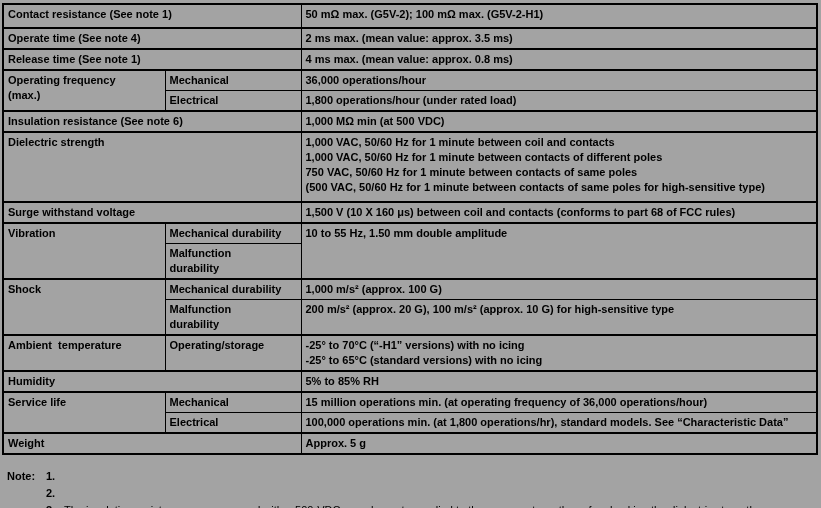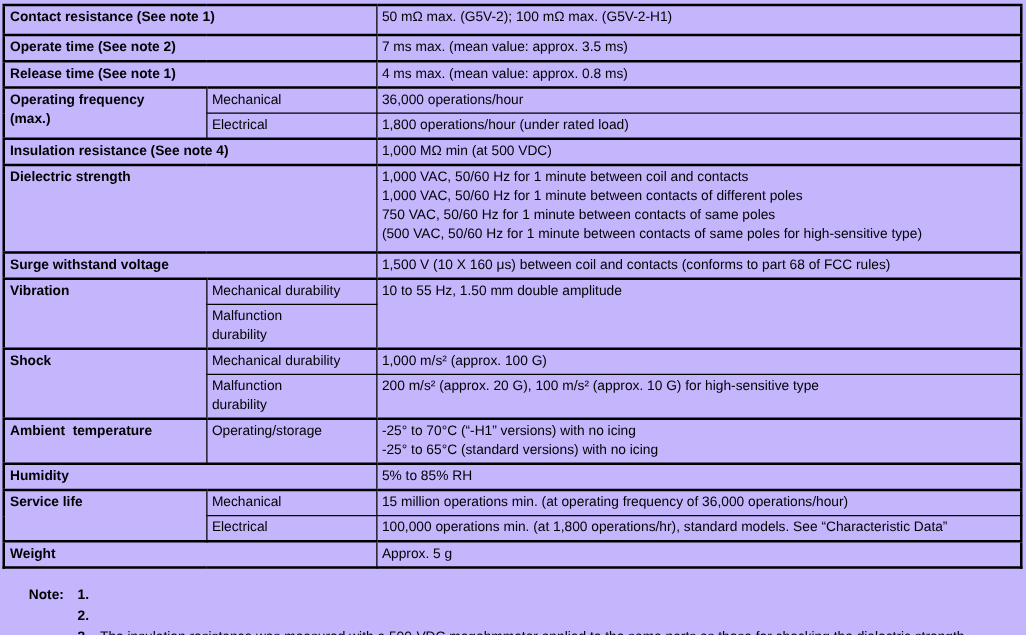--- a/index.html
+++ b/index.html
@@ -7,59 +7,58 @@
     padding: 0;
     background: #ffffff;
     color: #000000;
     font-family: "Liberation Sans", sans-serif;
   }
   .page {
     width: 821px;
     height: 508px;
     box-sizing: border-box;
     padding: 3px 0 0 2px;
-    background: #c4b5fd;
+    background: #a3a3a3;
     overflow: hidden;
   }
   table.spec-table {
     border-collapse: collapse;
     table-layout: fixed;
     width: 816px;
     border: 2px solid #000;
   }
   table.spec-table td {
     border: 1px solid #000;
     vertical-align: top;
     padding: 2px 4px 2px 4px;
     font-size: 11px;
     line-height: 15px;
     white-space: pre-wrap;
     overflow: hidden;
   }
   table.spec-table tr.major > td { border-top-width: 2px; }
   td.label { font-weight: bold; }
-  td.sub   { font-weight: normal; }
-  td.value { font-weight: normal; }
+  td.sub   { font-weight: bold; }
+  td.value { font-weight: bold; }
 
   tr.r1  { height: 24px; }
   tr.std { height: 19px; }
   tr.dielectric { height: 70px; }
   tr.two-line   { height: 32px; }
   tr.ambient    { height: 33px; margin-top: 32px; }
 
   .notes {
     margin-top: 13px;
     margin-left: 5px;
     font-size: 11px;
   }
   .note-row {
     display: flex;
     align-items: center;
     line-height: 17px;
-    margin-left: 16px;
   }
   .note-label {
     width: 39px;
     flex: 0 0 39px;
     font-weight: bold;
   }
   .note-num {
     width: 18px;
     flex: 0 0 18px;
     font-weight: bold;
@@ -76,39 +75,39 @@
       <col style="width:162px">
       <col style="width:136px">
       <col>
     </colgroup>
     <tbody>
       <tr class="major r1">
         <td colspan="2" class="label">Contact resistance (See note 1)</td>
         <td class="value">50 mΩ max. (G5V-2); 100 mΩ max. (G5V-2-H1)</td>
       </tr>
       <tr class="major std">
-        <td colspan="2" class="label">Operate time (See note 2)</td>
-        <td class="value">7 ms max. (mean value: approx. 3.5 ms)</td>
+        <td colspan="2" class="label">Operate time (See note 4)</td>
+        <td class="value">2 ms max. (mean value: approx. 3.5 ms)</td>
       </tr>
       <tr class="major std">
         <td colspan="2" class="label">Release time (See note 1)</td>
         <td class="value">4 ms max. (mean value: approx. 0.8 ms)</td>
       </tr>
       <tr class="major std">
         <td rowspan="2" class="label">Operating frequency
 (max.)</td>
         <td class="sub">Mechanical</td>
         <td class="value">36,000 operations/hour</td>
       </tr>
       <tr class="std">
         <td class="sub">Electrical</td>
         <td class="value">1,800 operations/hour (under rated load)</td>
       </tr>
       <tr class="major std">
-        <td colspan="2" class="label">Insulation resistance (See note 4)</td>
+        <td colspan="2" class="label">Insulation resistance (See note 6)</td>
         <td class="value">1,000 MΩ min (at 500 VDC)</td>
       </tr>
       <tr class="major dielectric">
         <td colspan="2" class="label">Dielectric strength</td>
         <td class="value">1,000 VAC, 50/60 Hz for 1 minute between coil and contacts
 1,000 VAC, 50/60 Hz for 1 minute between contacts of different poles
 750 VAC, 50/60 Hz for 1 minute between contacts of same poles
 (500 VAC, 50/60 Hz for 1 minute between contacts of same poles for high-sensitive type)</td>
       </tr>
       <tr class="major std">

